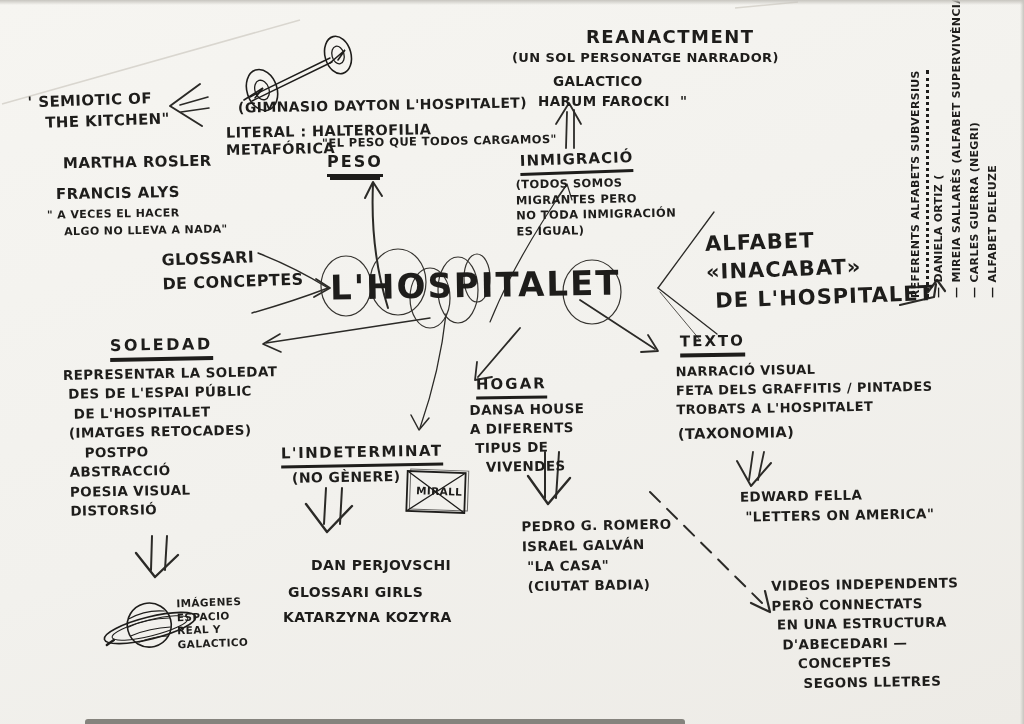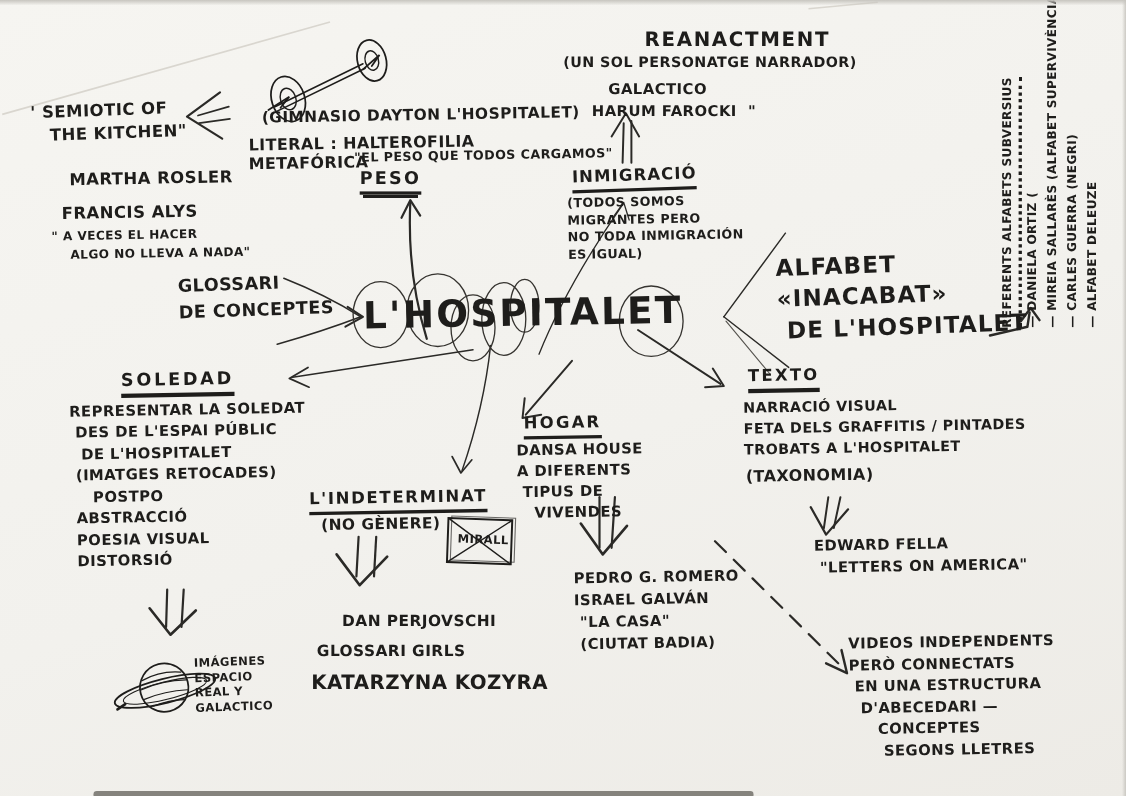--- a/index.html
+++ b/index.html
@@ -184,21 +184,21 @@
   <div class="t r-2" style="left:177px;top:596px;font-size:10.5px;line-height:1.3;">IMÁGENES
 ESPACIO
 REAL Y
 GALACTICO</div>
 
   <div class="t r-1" style="left:281px;top:442px;font-size:15px;letter-spacing:1.5px;"><span class="u">L'INDETERMINAT</span></div>
   <div class="t r-1" style="left:292px;top:468px;font-size:14px;">(NO GÈNERE)</div>
   <div class="t r2" style="left:416px;top:484px;font-size:10.5px;">MIRALL</div>
   <div class="t" style="left:311px;top:556px;font-size:14px;">DAN PERJOVSCHI</div>
   <div class="t" style="left:288px;top:583px;font-size:14px;">GLOSSARI GIRLS</div>
-  <div class="t" style="left:283px;top:608px;font-size:18px;">KATARZYNA KOZYRA</div>
+  <div class="t" style="left:283px;top:608px;font-size:14px;">KATARZYNA KOZYRA</div>
 
   <div class="t r-1" style="left:476px;top:374px;font-size:15px;letter-spacing:2px;"><span class="u">HOGAR</span></div>
   <div class="t r-1" style="left:470px;top:400px;font-size:13.5px;line-height:1.42;">DANSA HOUSE
 A DIFERENTS
  TIPUS DE
    VIVENDES</div>
   <div class="t r-1" style="left:522px;top:516px;font-size:13.5px;line-height:1.48;">PEDRO G. ROMERO
 ISRAEL GALVÁN
  "LA CASA"
  (CIUTAT BADIA)</div>

